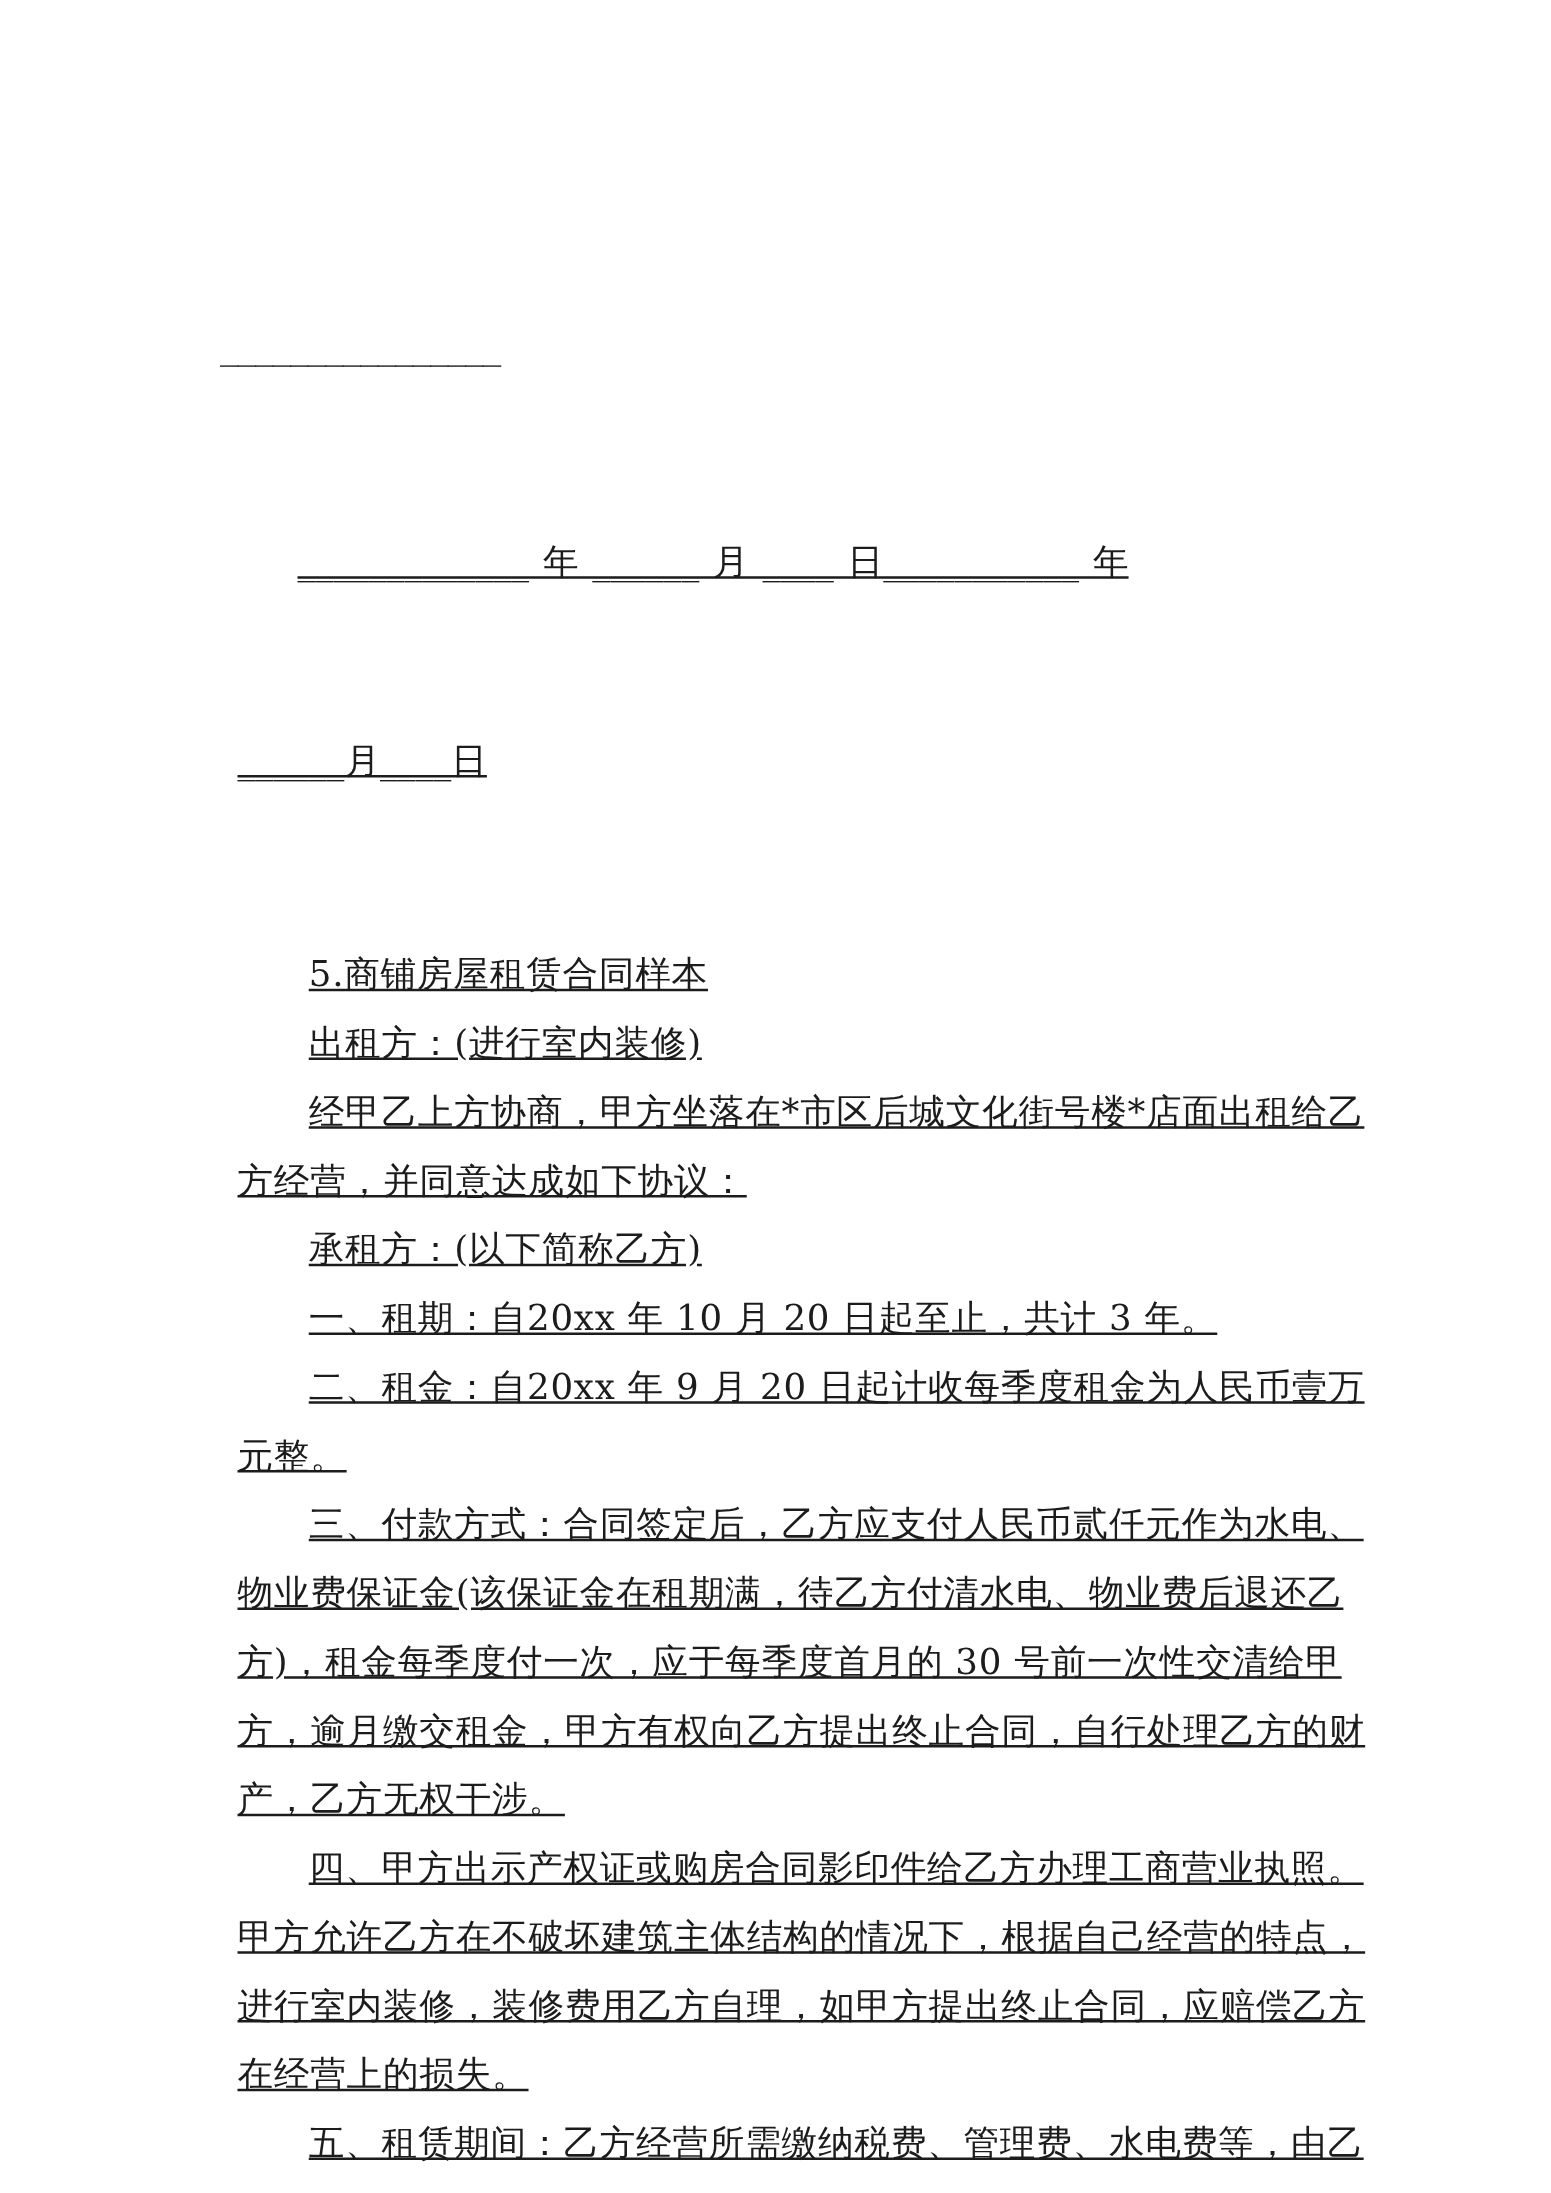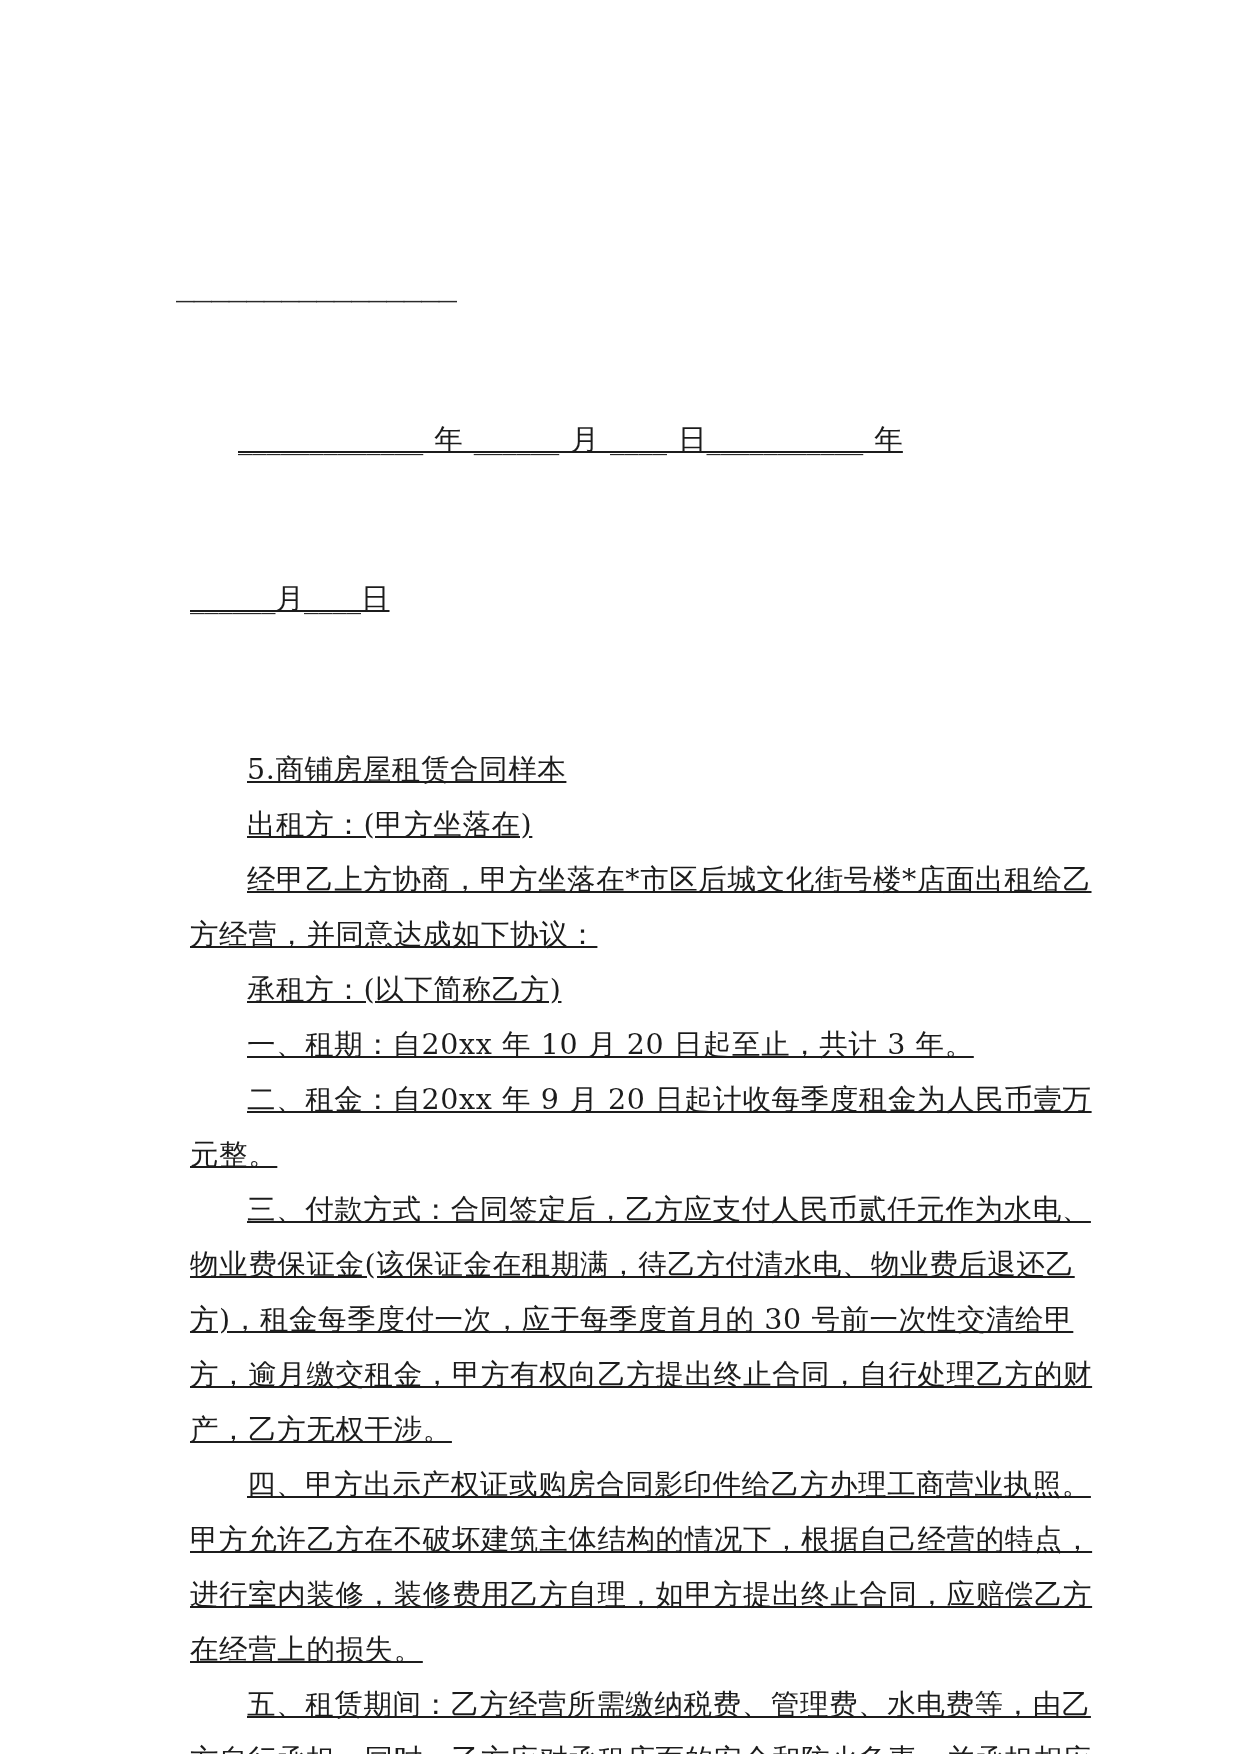--- a/index.html
+++ b/index.html
@@ -28,25 +28,25 @@
     letter-spacing: 0.6px;
     color: #1c1c1c;
   }
   .line-blanks {
     margin: 0 0 2px 0;
     letter-spacing: 0px;
     white-space: pre-wrap;
   }
   .blank-lead {
     display: block;
-    font-size: 37px;
+    font-size: 30px;
     line-height: 1.15;
     letter-spacing: -1px;
     margin-left: -14px;
-    margin-bottom: 2px;
+    margin-bottom: 20px;
     color: #2a2a2a;
   }
   .date-row {
     display: block;
     text-indent: 48px;
     line-height: 1.75;
     letter-spacing: 0px;
     word-spacing: 2px;
     text-decoration: underline;
   }
@@ -66,21 +66,21 @@
 
     <div class="line-blanks">
       <span class="blank-lead">________________</span>
       <span class="date-row u">_____________ 年 ______ 月 ____ 日___________ 年</span>
       <span class="date-row u" style="text-indent:0;">______月____日</span>
     </div>
 
     <div class="spacer-sm"></div>
 
     <p class="para">5.商铺房屋租赁合同样本</p>
-    <p class="para">出租方：(甲方坐落在)</p>
+    <p class="para">出租方：(进行室内装修)</p>
     <p class="para">经甲乙上方协商，甲方坐落在*市区后城文化街号楼*店面出租给乙方经营，并同意达成如下协议：</p>
     <p class="para">承租方：(以下简称乙方)</p>
 
     <p class="para">一、租期：自20xx 年 10 月 20 日起至止，共计 3 年。</p>
     <p class="para">二、租金：自20xx 年 9 月 20 日起计收每季度租金为人民币壹万元整。</p>
     <p class="para">三、付款方式：合同签定后，乙方应支付人民币贰仟元作为水电、物业费保证金(该保证金在租期满，待乙方付清水电、物业费后退还乙方)，租金每季度付一次，应于每季度首月的 30 号前一次性交清给甲方，逾月缴交租金，甲方有权向乙方提出终止合同，自行处理乙方的财产，乙方无权干涉。</p>
     <p class="para">四、甲方出示产权证或购房合同影印件给乙方办理工商营业执照。甲方允许乙方在不破坏建筑主体结构的情况下，根据自己经营的特点，进行室内装修，装修费用乙方自理，如甲方提出终止合同，应赔偿乙方在经营上的损失。</p>
     <p class="para">五、租赁期间：乙方经营所需缴纳税费、管理费、水电费等，由乙方自行承担。同时，乙方应对承租店面的安全和防火负责，并承担相应法律责任。</p>
 
   </div>

